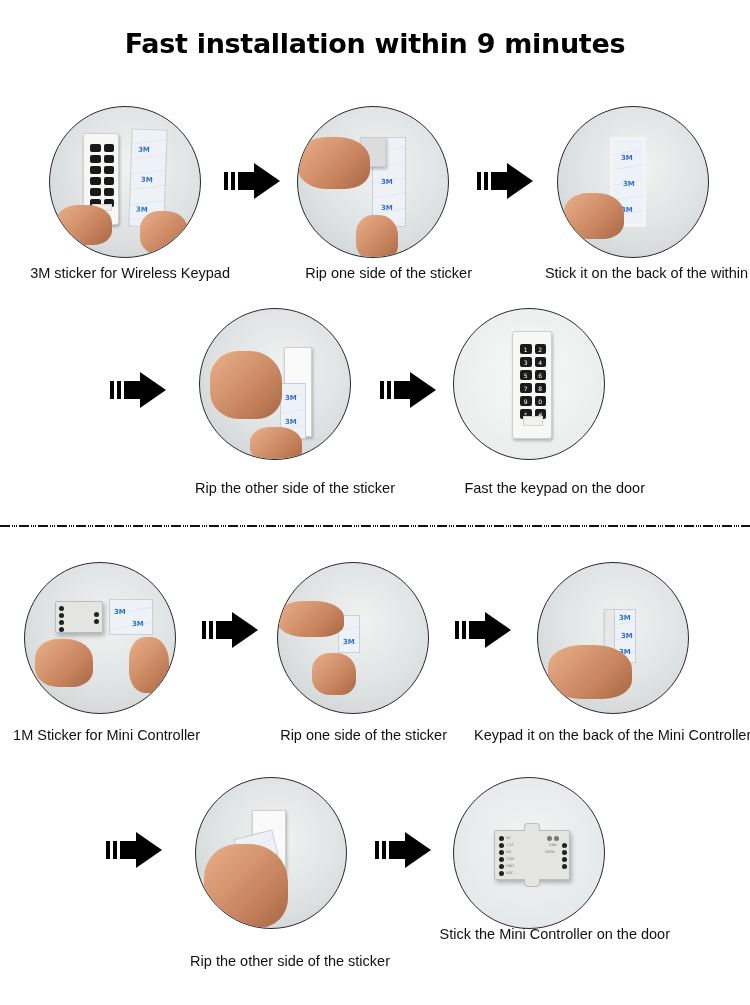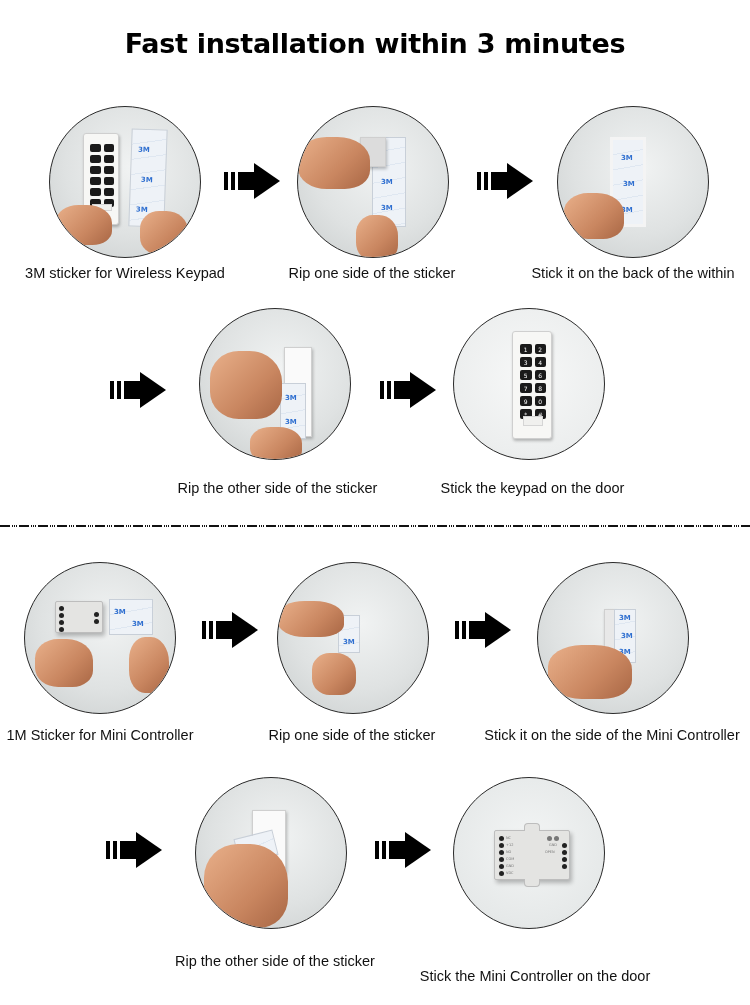--- a/index.html
+++ b/index.html
@@ -13,21 +13,21 @@
     }
 
     .circle {
       position: absolute; width: 152px; height: 152px; border-radius: 50%;
       border: 1.5px solid #2a2a2a; overflow: hidden;
       background: radial-gradient(circle at 55% 40%, #f1f3f3 0%, #dfe2e2 55%, #c9cdcd 100%);
     }
 
     .caption {
       position: absolute; font-size: 14.5px; color: #111; white-space: nowrap;
-      text-align: center;
+      text-align: right;
     }
 
     .arrow { position: absolute; width: 58px; height: 36px; }
 
     .divider {
       position: absolute; top: 525px; left: 0; width: 750px; height: 2px;
       background-image: repeating-linear-gradient(90deg, #111 0 10px, transparent 10px 12px, #111 12px 13px, transparent 13px 14px, #111 14px 15px, transparent 15px 16px, #111 16px 17px, transparent 17px 19px);
     }
 
     
@@ -65,21 +65,21 @@
       position: absolute; width: 5px; height: 5px; background: #222; border-radius: 50%;
     }
     .controller .lbl { position: absolute; font-size: 3.5px; color: #777; font-family: "DejaVu Sans", sans-serif; }
     .whitebox {
       position: absolute; background: #fafafa; border: 1px solid #cfcfcf; box-shadow: 1px 2px 3px rgba(0,0,0,0.25);
     }
   </style>
 </head>
 <body>
 
-<div class="title">Fast installation within 3 minutes</div>
+<div class="title">Fast installation within 9 minutes</div>
 
 <div class="circle" style="left:49px; top:106px;">
   <div class="keypad" style="left:33px; top:26px; width:36px; height:92px;">
     <div class="keys" style="left:6px; top:10px; width:24px;">
       <span class="key" style="height:8px;"></span>
         <span class="key" style="height:8px;"></span>
       <span class="key" style="height:8px;"></span>
         <span class="key" style="height:8px;"></span>
       <span class="key" style="height:8px;"></span>
         <span class="key" style="height:8px;"></span>
@@ -174,21 +174,21 @@
       <span class="key" style="height:10px;">7</span>
         <span class="key" style="height:10px;">8</span>
       <span class="key" style="height:10px;">9</span>
         <span class="key" style="height:10px;">0</span>
       <span class="key" style="height:10px;">*</span>
         <span class="key" style="height:10px;">#</span>
     </div>
     <div class="slot" style="left:10px; top:84px; width:20px; height:10px;"></div>
   </div>
 </div>
-<div class="caption" style="left:420px; top:480px; width:225px;">Stick the keypad on the door</div>
+<div class="caption" style="left:420px; top:480px; width:225px;">Fast the keypad on the door</div>
 
 <div class="divider"></div>
 
 <div class="circle" style="left:24px; top:562px;">
   <div class="controller" style="left:30px; top:38px; width:48px; height:32px;">
     <span class="term" style="left:3px; top:4px;"></span>
       <span class="term" style="left:3px; top:11px;"></span>
     <span class="term" style="left:3px; top:18px;"></span>
       <span class="term" style="left:3px; top:25px;"></span>
     <span class="term" style="left:38px; top:10px;"></span>
@@ -228,21 +228,21 @@
 
 <div class="circle" style="left:537px; top:562px;">
   <div class="whitebox" style="left:66px; top:46px; width:12px; height:54px; background:#e8e8e8;"></div>
   <div class="sticker" style="left:76px; top:46px; width:22px; height:54px;">
     <span class="logo" style="left:4px; top:4px;">3M</span>
     <span class="logo" style="left:6px; top:22px;">3M</span>
     <span class="logo" style="left:4px; top:38px;">3M</span>
   </div>
   <div class="hand" style="left:10px; top:82px; width:84px; height:54px;"></div>
 </div>
-<div class="caption" style="left:474px; top:727px; width:276px;">Stick it on the side of the Mini Controller</div>
+<div class="caption" style="left:474px; top:727px; width:276px;">Keypad it on the back of the Mini Controller</div>
 
 <svg class="arrow" style="left:104px; top:832px;" viewBox="0 0 58 36">
   <rect x="2" y="9" width="4" height="18" fill="#000"></rect>
     <rect x="9" y="9" width="4" height="18" fill="#000"></rect>
   <rect x="16" y="9" width="16" height="18" fill="#000"></rect>
     <polygon points="32,0 58,18 32,36" fill="#000"></polygon>
 </svg>
 
 <div class="circle" style="left:195px; top:777px;">
   <div class="whitebox" style="left:56px; top:32px; width:34px; height:62px;"></div>
@@ -277,13 +277,13 @@
     <span class="term" style="left:52px; top:5px; background:#777;"></span>
       <span class="term" style="left:59px; top:5px; background:#777;"></span>
     <span class="lbl" style="left:54px; top:12px;">GND</span>
     <span class="lbl" style="left:50px; top:19px;">OPEN</span>
     <span class="term" style="left:67px; top:12px;"></span>
       <span class="term" style="left:67px; top:19px;"></span>
     <span class="term" style="left:67px; top:26px;"></span>
       <span class="term" style="left:67px; top:33px;"></span>
   </div>
 </div>
-<div class="caption" style="left:400px; top:968px; width:270px;">Stick the Mini Controller on the door</div>
+<div class="caption" style="left:400px; top:926px; width:270px;">Stick the Mini Controller on the door</div>
 
 </body></html>

